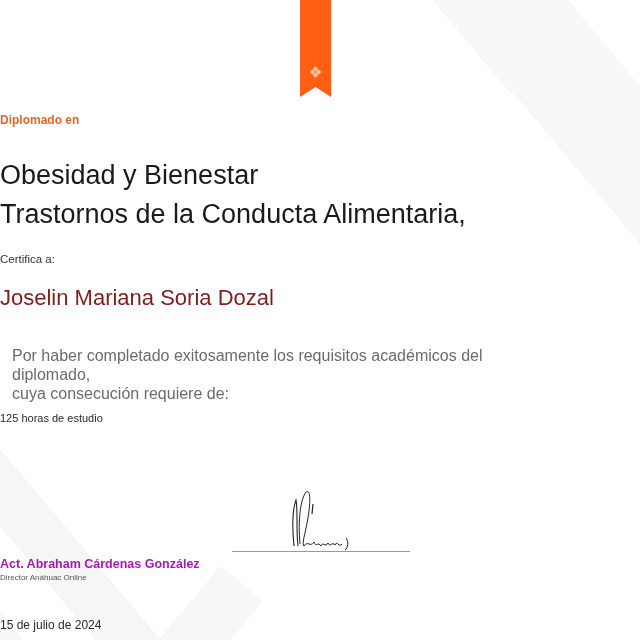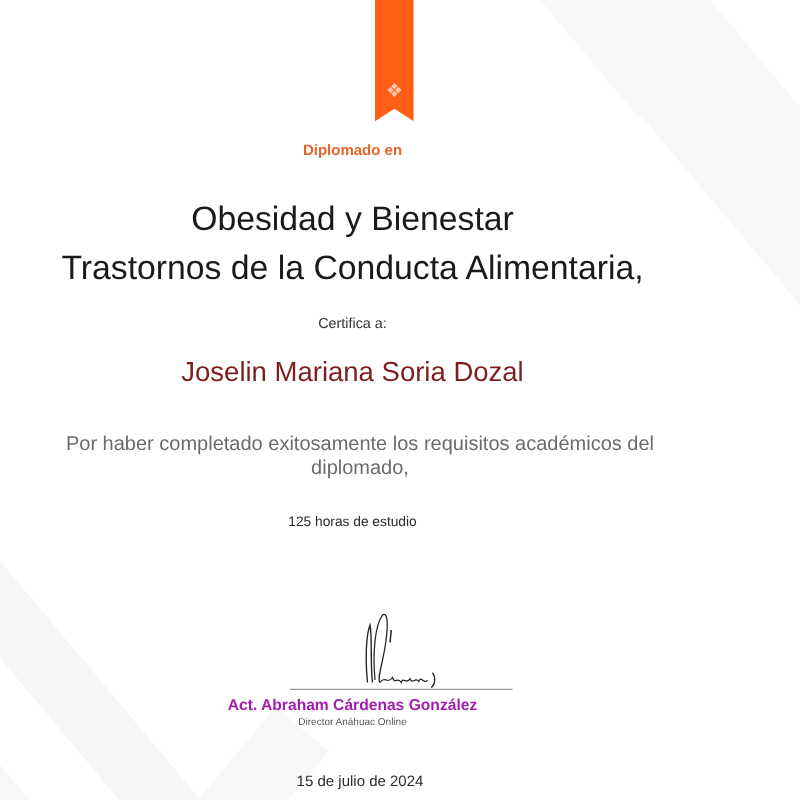--- a/index.html
+++ b/index.html
@@ -11,33 +11,33 @@
     .band.tr1 { width: 60px; height: 420px; left: 520px; top: -120px; transform: rotate(-40deg); background: #f7f7f7; }
     .band.tr2 { width: 45px; height: 320px; left: 600px; top: -60px; transform: rotate(-40deg); background: #f8f8f8; }
     .band.tr3 { width: 40px; height: 160px; left: 455px; top: -60px; transform: rotate(-40deg); background: #f8f8f8; }
     .band.bl1 { width: 50px; height: 330px; left: 40px; top: 400px; transform: rotate(-40deg); background: #f6f6f6; }
     .band.bl2 { width: 45px; height: 260px; left: -20px; top: 520px; transform: rotate(-40deg); background: #f7f7f7; }
     .band.bl3 { width: 55px; height: 200px; left: 150px; top: 560px; transform: rotate(40deg); background: #f7f7f7; }
 
     .ribbon { position: absolute; left: 300px; top: 0; width: 31px; height: 97px; }
     .ribbon svg { display: block; }
 
-    .center { position: absolute; left: 16px; width: 532px; text-align: center; }
+    .center { position: absolute; left: 0; width: 532px; }
     .kicker { top: 113px; font-size: 12px; color: #e2662a; font-weight: 600; }
     .title { top: 156px; font-size: 27px; line-height: 39px; color: #1a1a1a; font-weight: 400; }
     .certifica { top: 253px; font-size: 11.5px; color: #333; }
     .recipient { top: 285px; font-size: 22px; color: #7f1d1d; }
     .desc { top: 346px; font-size: 16px; line-height: 19px; color: #6b6b6b; padding-left: 12px; }
     .hours { top: 400px; font-size: 11px; color: #2a2a2a; margin-top: 12px; }
 
     .signature { position: absolute; left: 282px; top: 486px; width: 80px; height: 66px; }
     .sig-line { position: absolute; left: 232px; top: 551px; width: 178px; height: 1px; background: #9a9a9a; }
     .signer { top: 557px; font-size: 12.5px; font-weight: 700; color: #a21caf; }
     .signer-role { top: 573px; font-size: 8px; color: #555; }
-    .date { top: 618px; font-size: 12px; color: #2a2a2a; padding-left: 12px; }
+    .date { top: 618px; font-size: 12px; color: #2a2a2a; }
   </style>
 </head>
 <body>
 
 <div class="bg-deco">
   <div class="band tr1"></div>
   <div class="band tr2"></div>
   <div class="band tr3"></div>
   <div class="band bl1"></div>
   <div class="band bl2"></div>
@@ -61,20 +61,21 @@
   <div>Obesidad y Bienestar</div>
   <div>Trastornos de la Conducta Alimentaria,</div>
 </div>
 
 <div class="center certifica">Certifica a:</div>
 
 <div class="center recipient">Joselin Mariana Soria Dozal</div>
 
 <div class="center desc">
   <div>Por haber completado exitosamente los requisitos académicos del diplomado,</div>
+  <div>cuya consecución requiere de:</div>
 </div>
 
 <div class="center hours">125 horas de estudio</div>
 
 <div class="signature">
   <svg width="80" height="66" viewBox="0 0 80 66">
     <path d="M12,60 C10,40 11,22 14,14 C16,24 14,44 16,60" fill="none" stroke="#222" stroke-width="1.1"></path>
     <path d="M18,58 C16,36 18,14 24,6 C30,2 28,24 24,42 C22,52 20,58 22,60" fill="none" stroke="#222" stroke-width="1"></path>
     <path d="M30,28 L31,18" fill="none" stroke="#222" stroke-width="1.2"></path>
     <path d="M22,60 C26,54 28,62 32,56 C34,62 36,55 39,60 C41,55 43,62 46,57 C48,62 50,55 53,59 C55,54 57,62 60,58" fill="none" stroke="#222" stroke-width="1"></path>

